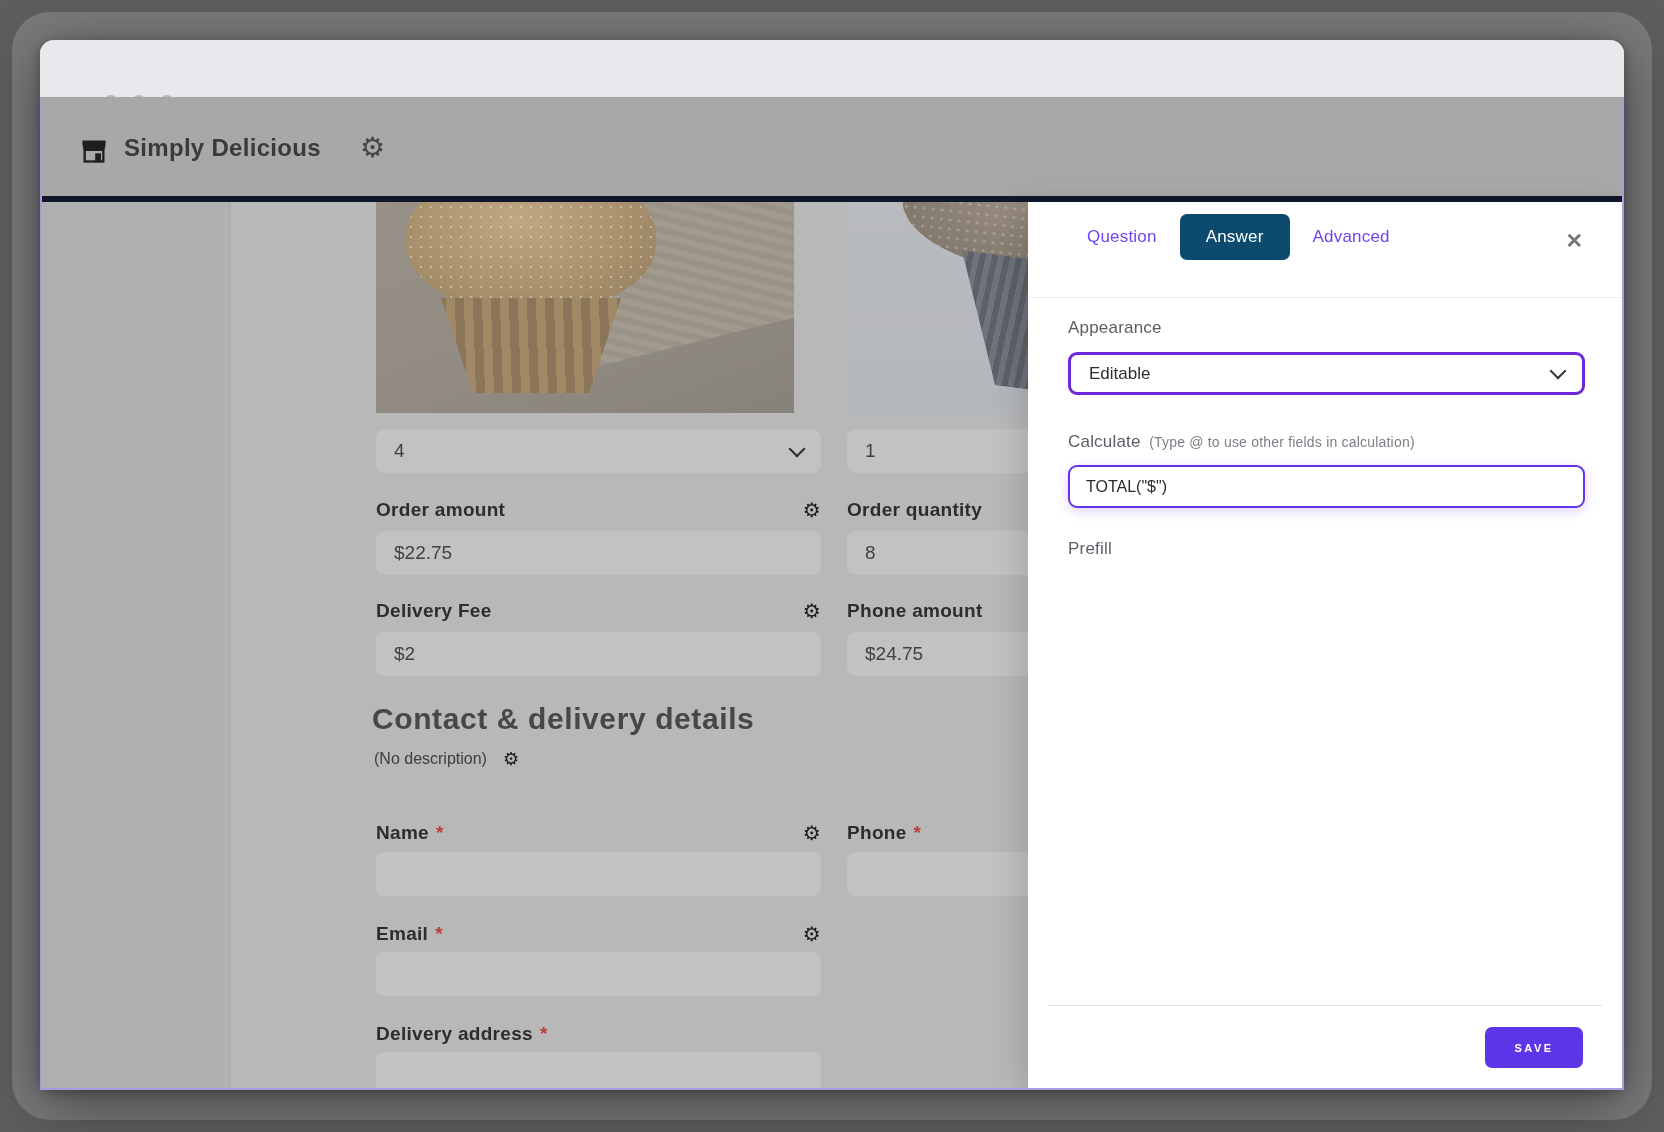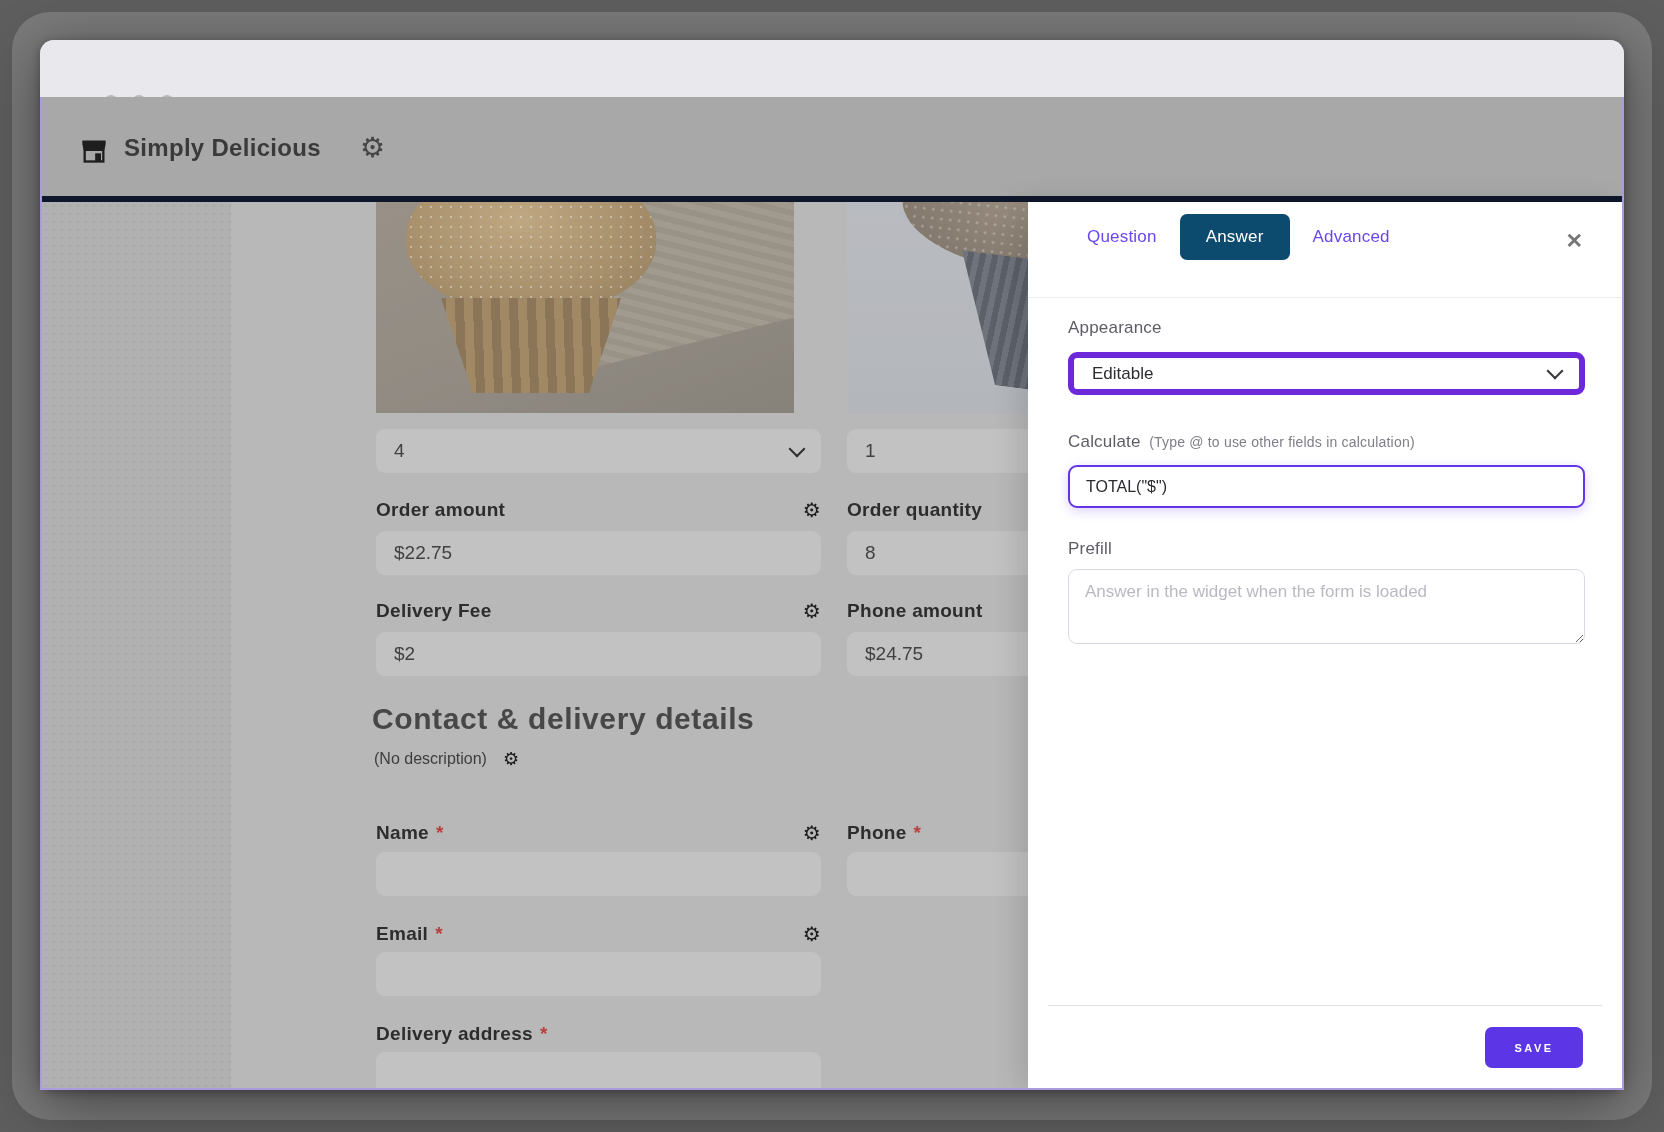--- a/index.html
+++ b/index.html
@@ -134,21 +134,21 @@
   .tab.active{background:#0c4a6e;color:#ffffff;margin:0 6px;padding:13px 26px;}
   .close{
     position:absolute;right:39px;top:28px;font-size:21px;font-weight:700;color:#767676;
     cursor:pointer;line-height:1;
   }
   .tabs-divider{position:absolute;left:0;right:0;top:95px;height:1px;background:#ececf1;}
   .psection{position:absolute;left:40px;width:517px;}
   .plabel{font-size:17px;color:#5d5d66;letter-spacing:.2px;}
   .phint{font-size:14px;color:#7e7e88;margin-left:4px;letter-spacing:.2px;}
   .pselect{
-    margin-top:14px;height:43px;border:6px solid #6d28d9;border-radius:9px;
+    margin-top:14px;height:43px;border:3px solid #6d28d9;border-radius:9px;
     display:flex;align-items:center;padding:4px 18px;box-sizing:border-box;
     font-size:17px;color:#2c2c32;cursor:pointer;background:#fff;
   }
   .pselect .chev{border-color:#36363c;}
   .calcinput{
     margin-top:13px;width:100%;height:43px;box-sizing:border-box;
     border:2px solid #6334e8;border-radius:9px;padding:0 16px;
     font-size:16px;color:#2a2a30;outline:none;background:#fff;
     box-shadow:0 3px 12px rgba(99,52,232,.22);
     font-family:"Liberation Sans", sans-serif;
@@ -299,21 +299,20 @@
         <div class="psection" style="top:230px;">
           <div>
             <span class="plabel">Calculate</span>
             <span class="phint">(Type @ to use other fields in calculation)</span>
           </div>
           <input class="calcinput" type="text" value="TOTAL(&quot;$&quot;)" style="">
         </div>
 
         <div class="psection" style="top:337px;">
           <div class="plabel">Prefill</div>
-          <textarea class="prefill-ta" placeholder="Answer in the widget when the form is loaded" style=""></textarea>
         </div>
 
         <div class="pfooter-divider"></div>
         <button class="save-btn">SAVE</button>
       </div>
     </div>
   </div>
 </div>
 
 </body></html>

